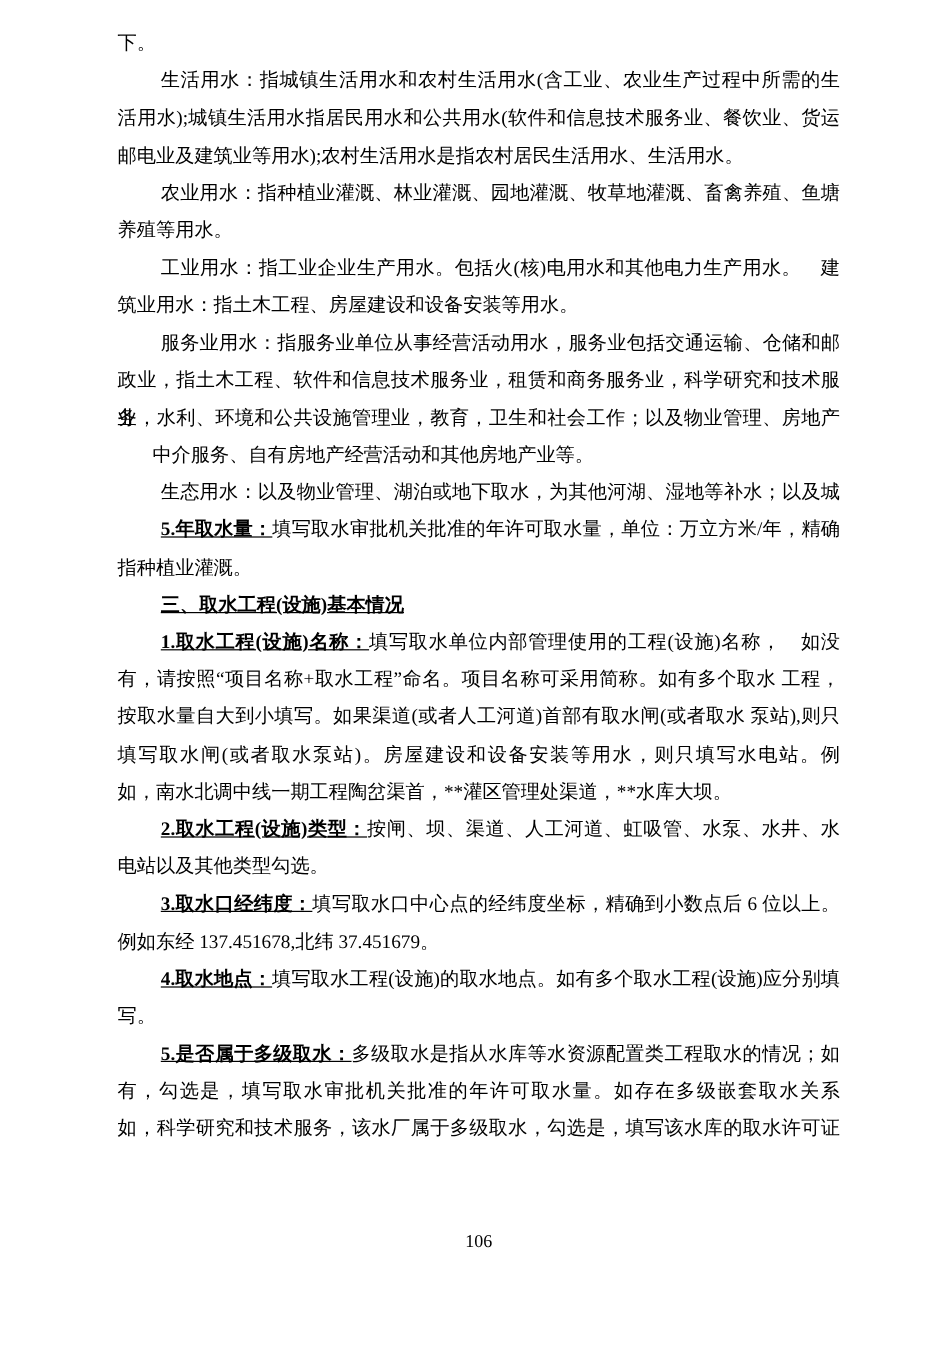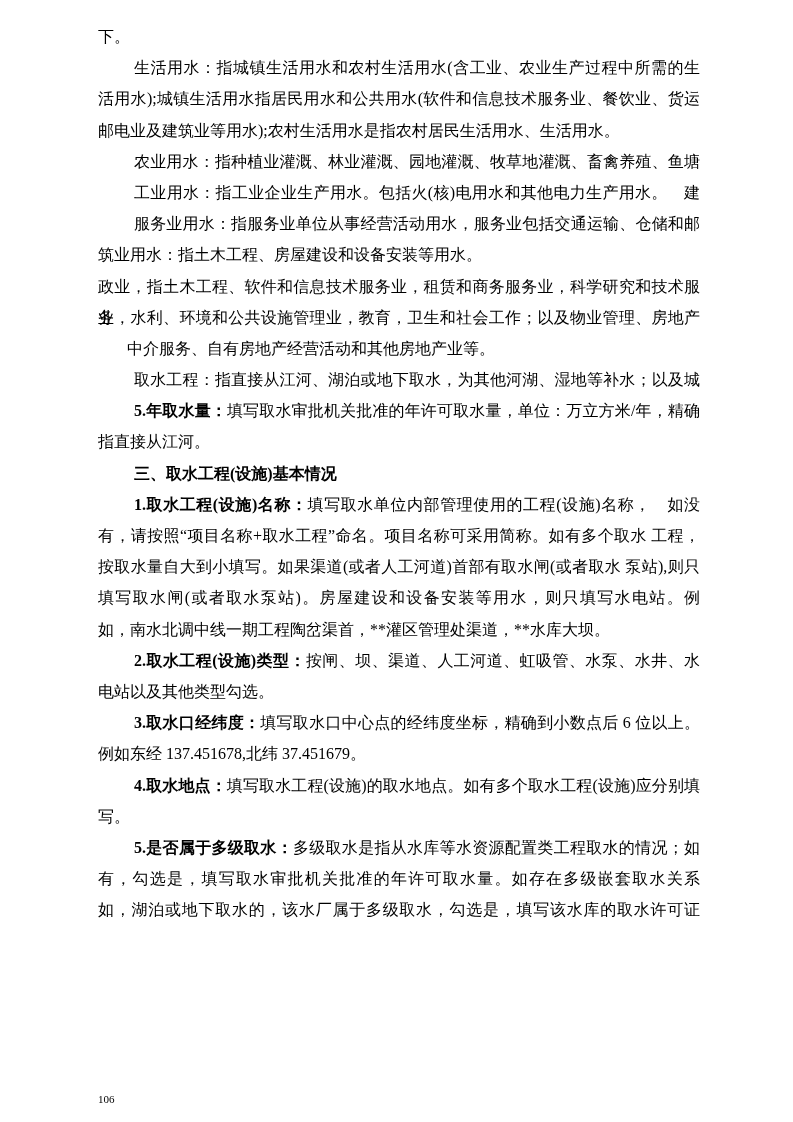--- a/index.html
+++ b/index.html
@@ -29,62 +29,63 @@
     height: 31.2px;
     text-align: left;
     white-space: normal;
   }
   .line.just {
     text-align: justify;
     text-align-last: justify;
   }
   .line.ind-std { text-indent: 36px; }
   .line.ind-mid { text-indent: 29px; }
-  .b { font-weight: bold; }
+  .b { font-weight: bold; text-decoration: underline; }
   .footer {
     position: absolute;
     left: 98px;
-    top: 1084px;
+    top: 1020px;
     width: 602px;
-    text-align: left;
-    font-size: 11px;
+    text-align: center;
+    font-size: 15px;
     line-height: 31px;
   }
 </style>
 </head>
 <body>
 
 <div class="page">
   <div class="text-block">
       <div class="line"><span>下。</span></div>
       <div class="line ind-std just"><span>生活用水：指城镇生活用水和农村生活用水(含工业、农业生产过程中所需的生</span></div>
       <div class="line just"><span>活用水);城镇生活用水指居民用水和公共用水(软件和信息技术服务业、餐饮业、货运</span></div>
       <div class="line"><span>邮电业及建筑业等用水);农村生活用水是指农村居民生活用水、生活用水。</span></div>
       <div class="line ind-std just"><span>农业用水：指种植业灌溉、林业灌溉、园地灌溉、牧草地灌溉、畜禽养殖、鱼塘</span></div>
+      <div class="line"><span>养殖等用水。</span></div>
       <div class="line ind-std just"><span>工业用水：指工业企业生产用水。包括火(核)电用水和其他电力生产用水。　建</span></div>
+      <div class="line"><span>筑业用水：指土木工程、房屋建设和设备安装等用水。</span></div>
       <div class="line ind-std just"><span>服务业用水：指服务业单位从事经营活动用水，服务业包括交通运输、仓储和邮</span></div>
-      <div class="line"><span>筑业用水：指土木工程、房屋建设和设备安装等用水。</span></div>
       <div class="line just"><span>政业，指土木工程、软件和信息技术服务业，租赁和商务服务业，科学研究和技术服务</span></div>
       <div class="line just"><span>业，水利、环境和公共设施管理业，教育，卫生和社会工作；以及物业管理、房地产</span></div>
       <div class="line ind-mid"><span>中介服务、自有房地产经营活动和其他房地产业等。</span></div>
-      <div class="line ind-std just"><span>取水工程：指直接从江河、湖泊或地下取水，为其他河湖、湿地等补水；以及城</span></div>
+      <div class="line ind-std just"><span>生态用水：以及物业管理、湖泊或地下取水，为其他河湖、湿地等补水；以及城</span></div>
       <div class="line ind-std just"><span class="b">5.年取水量：</span><span>填写取水审批机关批准的年许可取水量，单位：万立方米/年，精确</span></div>
-      <div class="line"><span>指直接从江河。</span></div>
+      <div class="line"><span>指种植业灌溉。</span></div>
       <div class="line ind-std"><span class="b">三、取水工程(设施)基本情况</span></div>
       <div class="line ind-std just"><span class="b">1.取水工程(设施)名称：</span><span>填写取水单位内部管理使用的工程(设施)名称，　如没</span></div>
       <div class="line just"><span>有，请按照“项目名称+取水工程”命名。项目名称可采用简称。如有多个取水 工程，</span></div>
       <div class="line just"><span>按取水量自大到小填写。如果渠道(或者人工河道)首部有取水闸(或者取水 泵站),则只</span></div>
       <div class="line just"><span>填写取水闸(或者取水泵站)。房屋建设和设备安装等用水，则只填写水电站。例</span></div>
       <div class="line"><span>如，南水北调中线一期工程陶岔渠首，**灌区管理处渠道，**水库大坝。</span></div>
       <div class="line ind-std just"><span class="b">2.取水工程(设施)类型：</span><span>按闸、坝、渠道、人工河道、虹吸管、水泵、水井、水</span></div>
       <div class="line"><span>电站以及其他类型勾选。</span></div>
       <div class="line ind-std just"><span class="b">3.取水口经纬度：</span><span>填写取水口中心点的经纬度坐标，精确到小数点后 6 位以上。</span></div>
       <div class="line"><span>例如东经 137.451678,北纬 37.451679。</span></div>
       <div class="line ind-std just"><span class="b">4.取水地点：</span><span>填写取水工程(设施)的取水地点。如有多个取水工程(设施)应分别填</span></div>
       <div class="line"><span>写。</span></div>
       <div class="line ind-std just"><span class="b">5.是否属于多级取水：</span><span>多级取水是指从水库等水资源配置类工程取水的情况；如</span></div>
       <div class="line just"><span>有，勾选是，填写取水审批机关批准的年许可取水量。如存在多级嵌套取水关系</span></div>
-      <div class="line just"><span>如，湖泊或地下取水的，该水厂属于多级取水，勾选是，填写该水库的取水许可证</span></div>
+      <div class="line just"><span>如，科学研究和技术服务，该水厂属于多级取水，勾选是，填写该水库的取水许可证</span></div>
     </div>
   <div class="footer">
     <span>106</span>
   </div>
 </div>
 
 </body></html>

